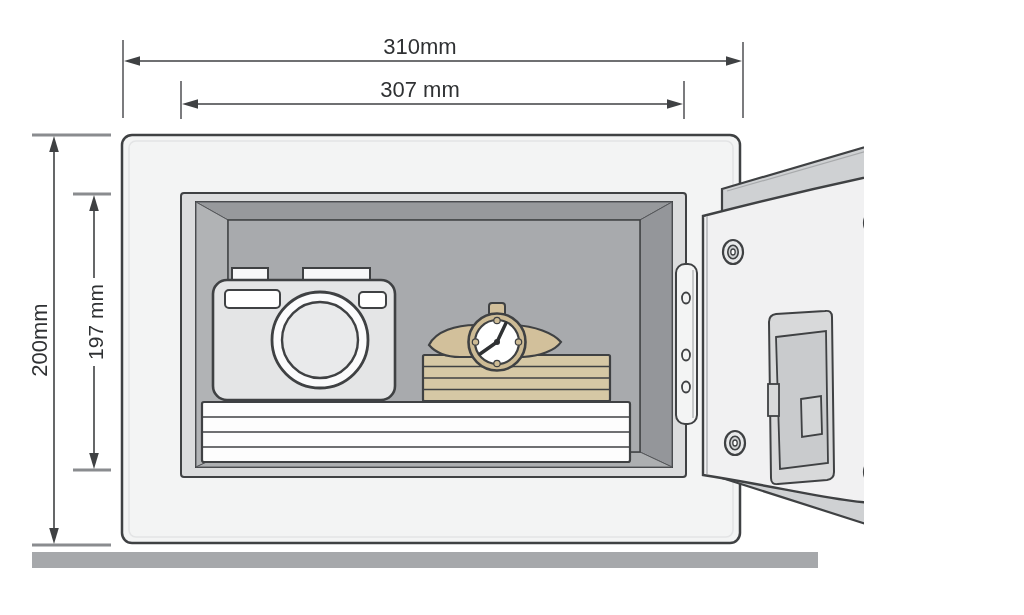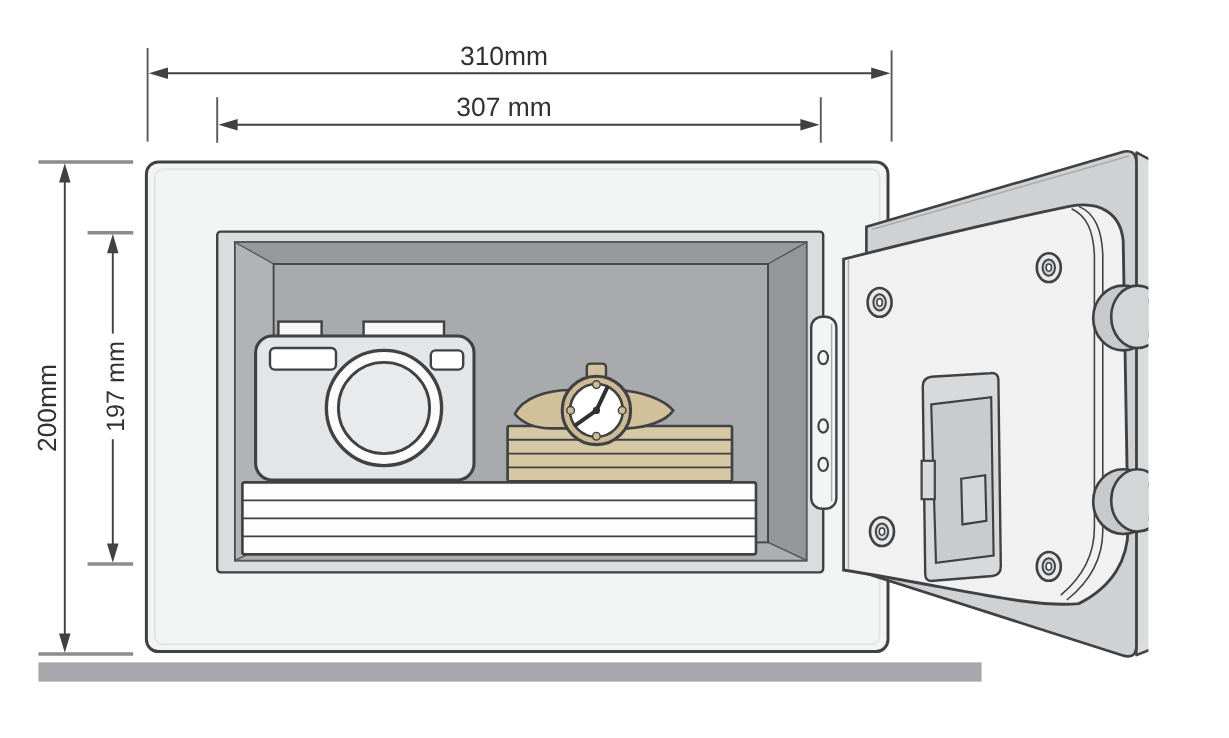--- a/index.html
+++ b/index.html
@@ -1,16 +1,16 @@
 <!DOCTYPE html>
 <html><head>
 <meta charset="utf-8">
 <style>
   html,body{margin:0;padding:0;background:#ffffff;}
-  .stage{width:957px;height:615px;position:relative;background:#ffffff;overflow:hidden;
+  .stage{width:864px;height:615px;position:relative;background:#ffffff;overflow:hidden;
          font-family:"Liberation Sans",sans-serif;}
   svg{display:block;}
   text{fill:#2f3133;font-family:"Liberation Sans",sans-serif;}
   .dim-label{font-size:22px;}
   .dim-label-small{font-size:21px;}
 </style>
 </head>
 <body>
 
 <div class="stage">

